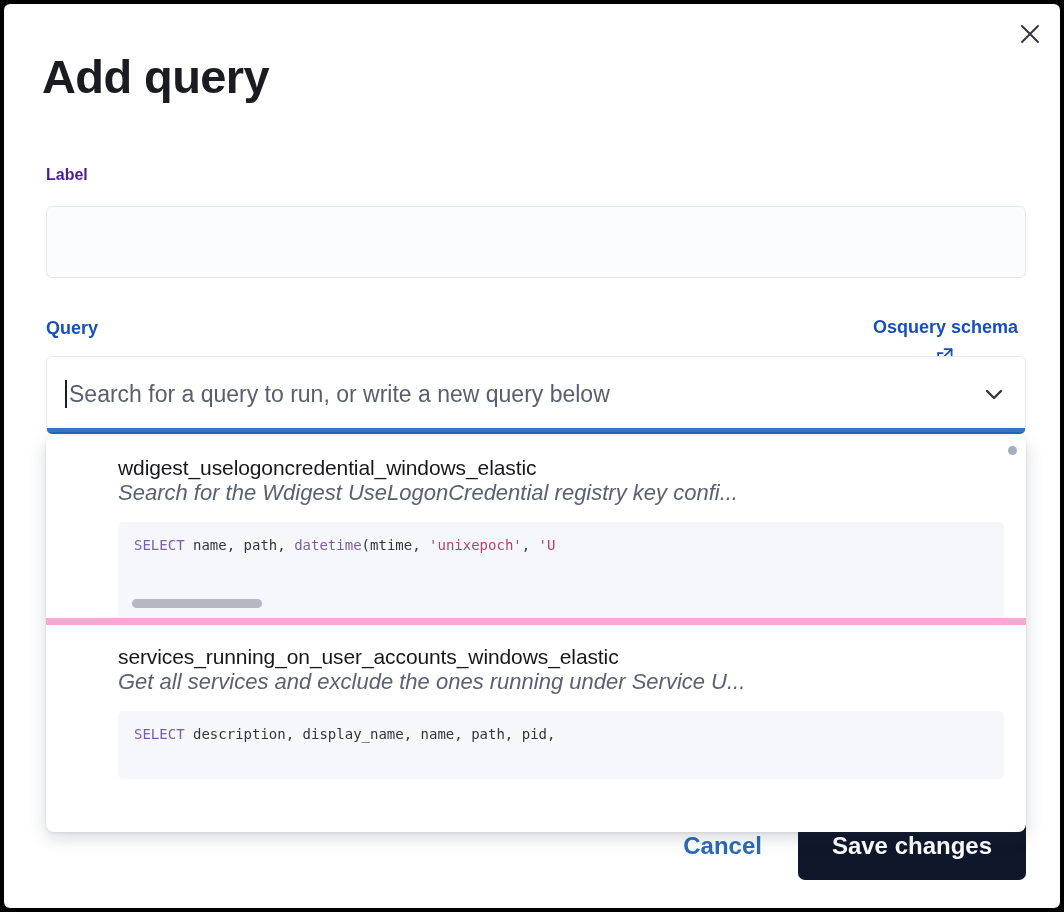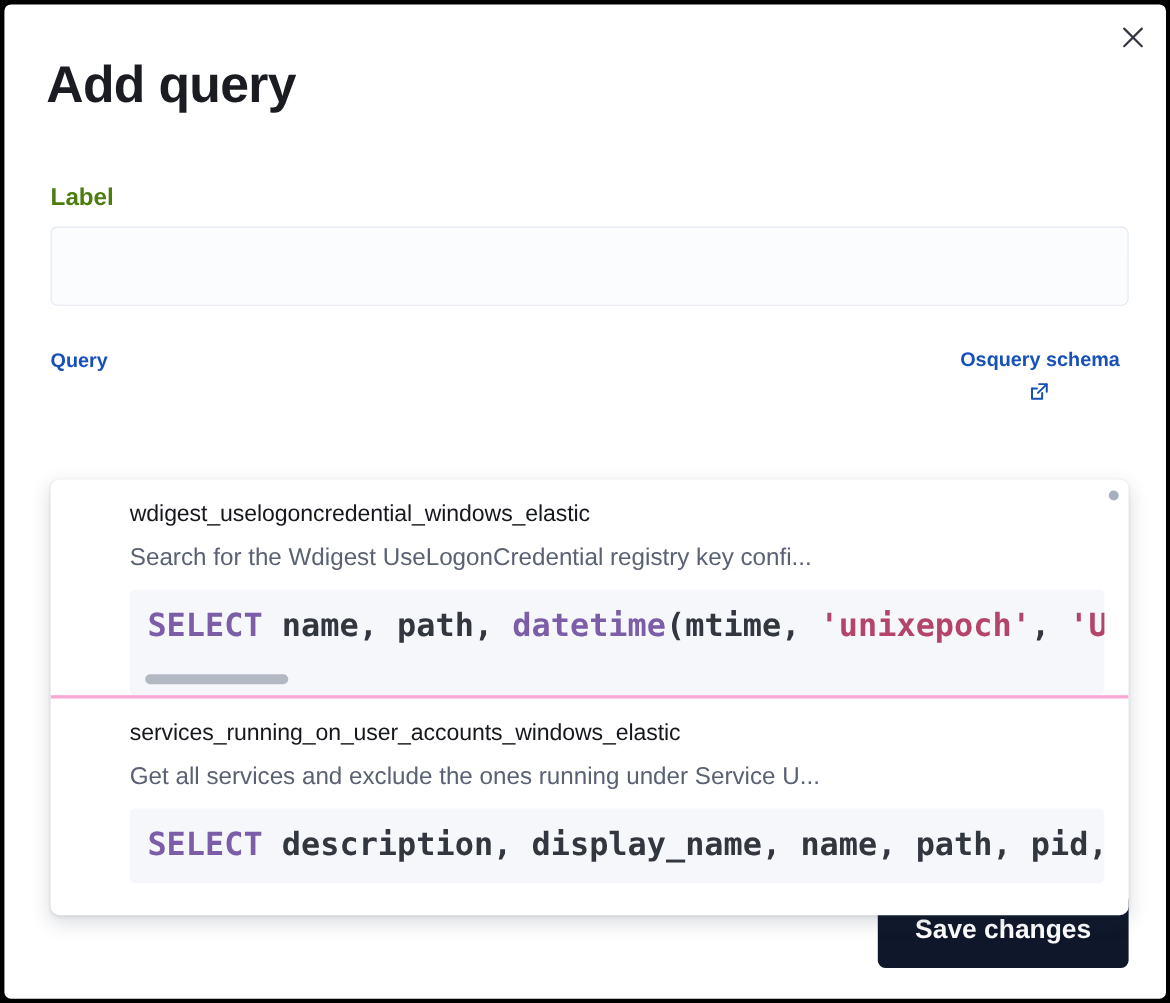--- a/index.html
+++ b/index.html
@@ -49,23 +49,23 @@
     letter-spacing: -0.6px;
     color: #1a1c21;
     line-height: 1.15;
   }
 
   
   .field-label {
     position: absolute;
     left: 42px;
     top: 162px;
-    font-size: 22px;
-    font-weight: 700;
-    color: #4d7c0f;
+    font-size: 16px;
+    font-weight: 700;
+    color: #4c1d95;
   }
   .label-input {
     position: absolute;
     left: 42px;
     top: 202px;
     width: 980px;
     height: 72px;
     background: #fbfcfe;
     border: 1px solid #e3e7f1;
     border-radius: 6px;
@@ -198,50 +198,49 @@
     top: 10px;
     width: 9px;
     height: 9px;
     border-radius: 50%;
     background: #a7aebd;
   }
   .option {
     position: relative;
     padding: 20px 22px 0 72px;
   }
-  .option + .option { border-top: 3px solid #f9a8d4; }
+  .option + .option { border-top: 7px solid #f9a8d4; }
   .option-title {
     font-size: 21px;
     font-weight: 400;
     color: #16181d;
     letter-spacing: -0.1px;
   }
   .option-desc {
-    margin-top: 14px;
     font-size: 22px;
     color: #5a6173;
     white-space: nowrap;
     overflow: hidden;
+    font-style: italic;
   }
   .code-block {
     margin-top: 16px;
     background: #f6f7fb;
     border-radius: 5px;
     padding: 14px 16px 10px 16px;
     height: 96px;
     position: relative;
     overflow: hidden;
   }
   .code-line {
     font-family: "DejaVu Sans Mono", monospace;
-    font-size: 29px;
+    font-size: 14px;
     white-space: pre;
     line-height: 1.3;
     color: #32363f;
-    font-weight: bold;
   }
   .tok-kw { color: #7b5ea7; }
   .tok-fn { color: #7b5ea7; }
   .tok-str { color: #b4446a; }
   .tok-id { color: #32363f; }
   .code-scrollbar {
     position: absolute;
     left: 14px;
     bottom: 10px;
     width: 130px;
@@ -277,22 +276,32 @@
     <span>
       <svg width="20" height="20" viewBox="0 0 20 20" fill="none" xmlns="http://www.w3.org/2000/svg">
         <path d="M3.2 7.2 V16.4 H12.4 V11.2" stroke="#1750ba" stroke-width="1.8" stroke-linecap="round" stroke-linejoin="round"></path>
         <path d="M3.2 7.2 H7.6" stroke="#1750ba" stroke-width="1.8" stroke-linecap="round"></path>
         <path d="M9.6 3.2 H16.6 V10.2" stroke="#1750ba" stroke-width="1.8" stroke-linecap="round" stroke-linejoin="round"></path>
         <path d="M16.4 3.4 L8.6 11.2" stroke="#1750ba" stroke-width="1.8" stroke-linecap="round"></path>
       </svg>
     </span>
   </a>
 
+  <div class="combobox">
+    <span class="combo-caret"></span>
+    <span class="combo-placeholder">Search for a query to run, or write a new query below</span>
+    <span class="combo-chevron">
+      <svg width="26" height="26" viewBox="0 0 26 26" fill="none" xmlns="http://www.w3.org/2000/svg">
+        <path d="M6 10 L13 17 L20 10" stroke="#343741" stroke-width="2.4" stroke-linecap="round" stroke-linejoin="round"></path>
+      </svg>
+    </span>
+  </div>
 
   <div class="footer">
+    <button class="btn-cancel">Cancel</button>
     <button class="btn-save">Save changes</button>
   </div>
 
   <div class="dropdown">
     <span class="dropdown-scroll-dot"></span>
 
     <div class="option">
       <div class="option-title">wdigest_uselogoncredential_windows_elastic</div>
       <div class="option-desc">Search for the Wdigest UseLogonCredential registry key confi...</div>
       <div class="code-block">

